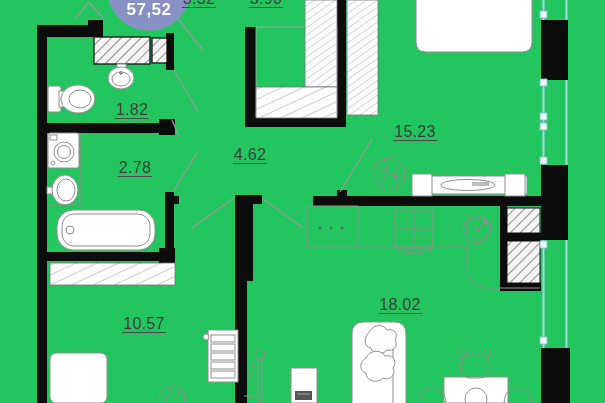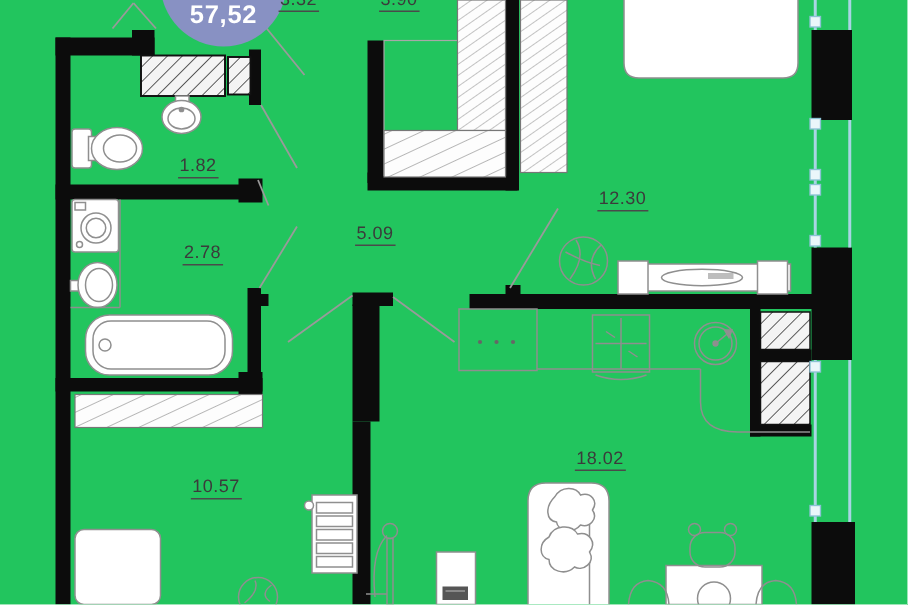--- a/index.html
+++ b/index.html
@@ -3,21 +3,21 @@
 <meta charset="utf-8">
 <style>
   html,body{margin:0;padding:0;background:#ffffff;}
   .plan{
     position:relative;width:605px;height:403px;overflow:hidden;
     background:#22c55e;font-family:"Liberation Sans",sans-serif;
   }
   .plan svg{position:absolute;left:0;top:0;}
   .area-label{
     position:absolute;transform:translateX(-50%);
-    font-size:12px;letter-spacing:.3px;color:#3b3b3b;
+    font-size:16px;letter-spacing:.3px;color:#3b3b3b;
     border-bottom:1.2px solid #4a4a4a;padding:0 1px 1px 1px;line-height:14px;
     white-space:nowrap;
   }
   .badge{
     position:absolute;left:107px;top:-53px;width:84px;height:84px;
     border-radius:50%;background:#8891c3;
     display:flex;align-items:flex-end;justify-content:center;
     color:#ffffff;font-size:17px;font-weight:bold;letter-spacing:.5px;
   }
   .badge span{padding-bottom:11px;}
@@ -244,20 +244,20 @@
     </g>
   </g>
 </svg>
 
   <div class="badge">
     <span>57,52</span>
   </div>
 
   <div class="area-label" style="left:132px;top:103px">1.82</div>
   <div class="area-label" style="left:135px;top:161px">2.78</div>
-  <div class="area-label" style="left:250px;top:148px">5.09</div>
+  <div class="area-label" style="left:250px;top:148px">4.62</div>
   <div class="area-label" style="left:199px;top:-8px">3.32</div>
   <div class="area-label" style="left:266px;top:-8px">3.90</div>
-  <div class="area-label" style="left:415px;top:125px">12.30</div>
+  <div class="area-label" style="left:415px;top:125px">15.23</div>
   <div class="area-label" style="left:400px;top:298px">18.02</div>
   <div class="area-label" style="left:144px;top:317px">10.57</div>
 
 </div>
 
 </body></html>

